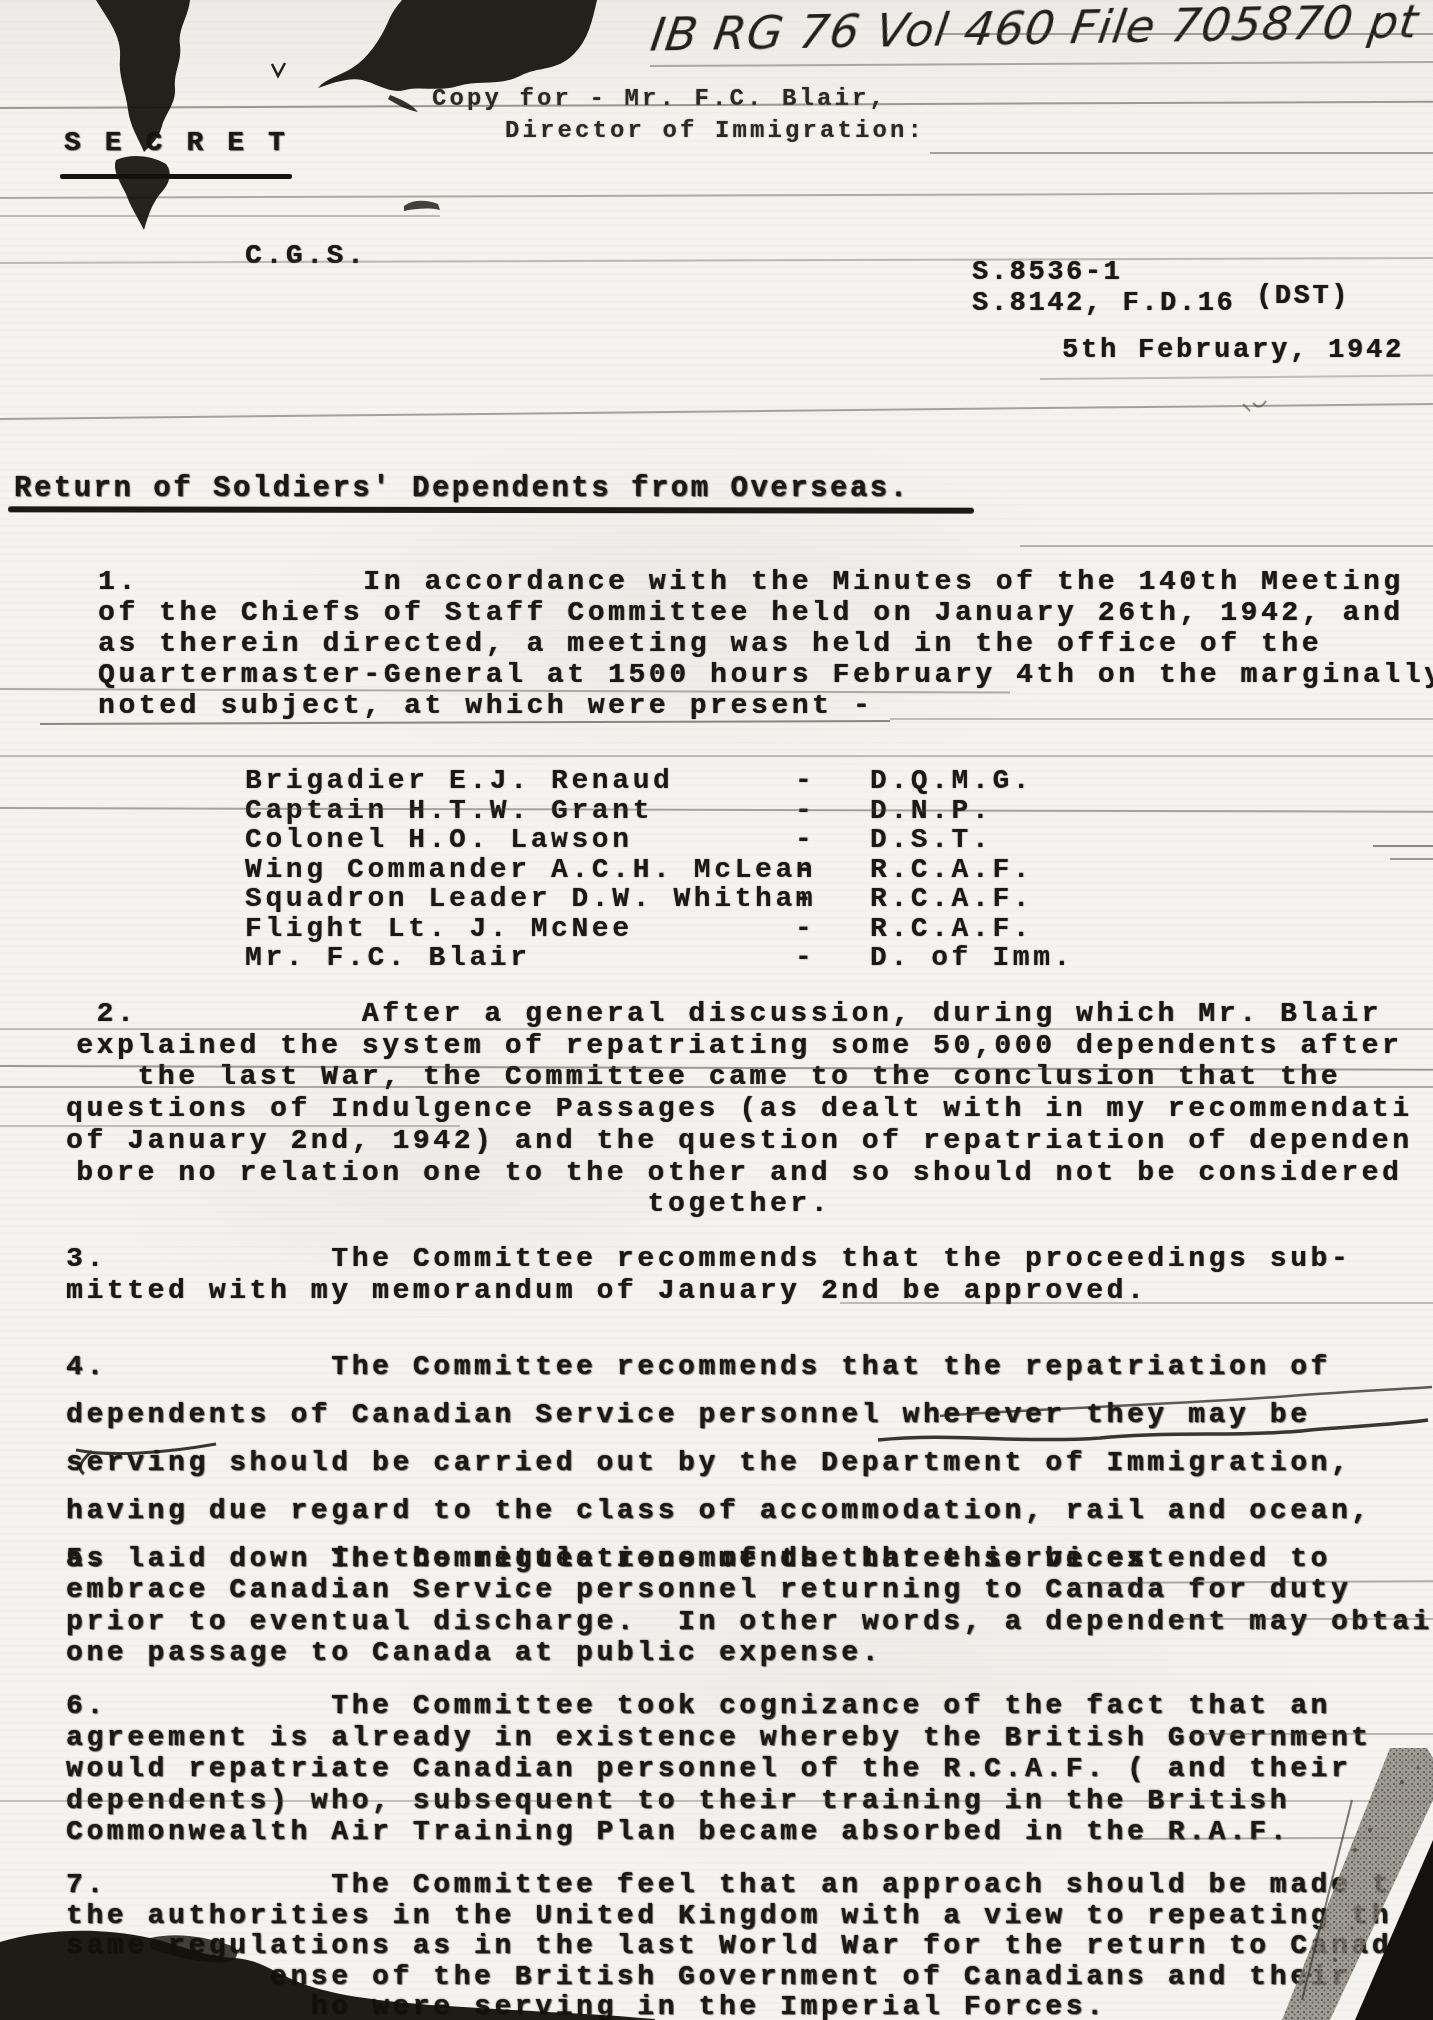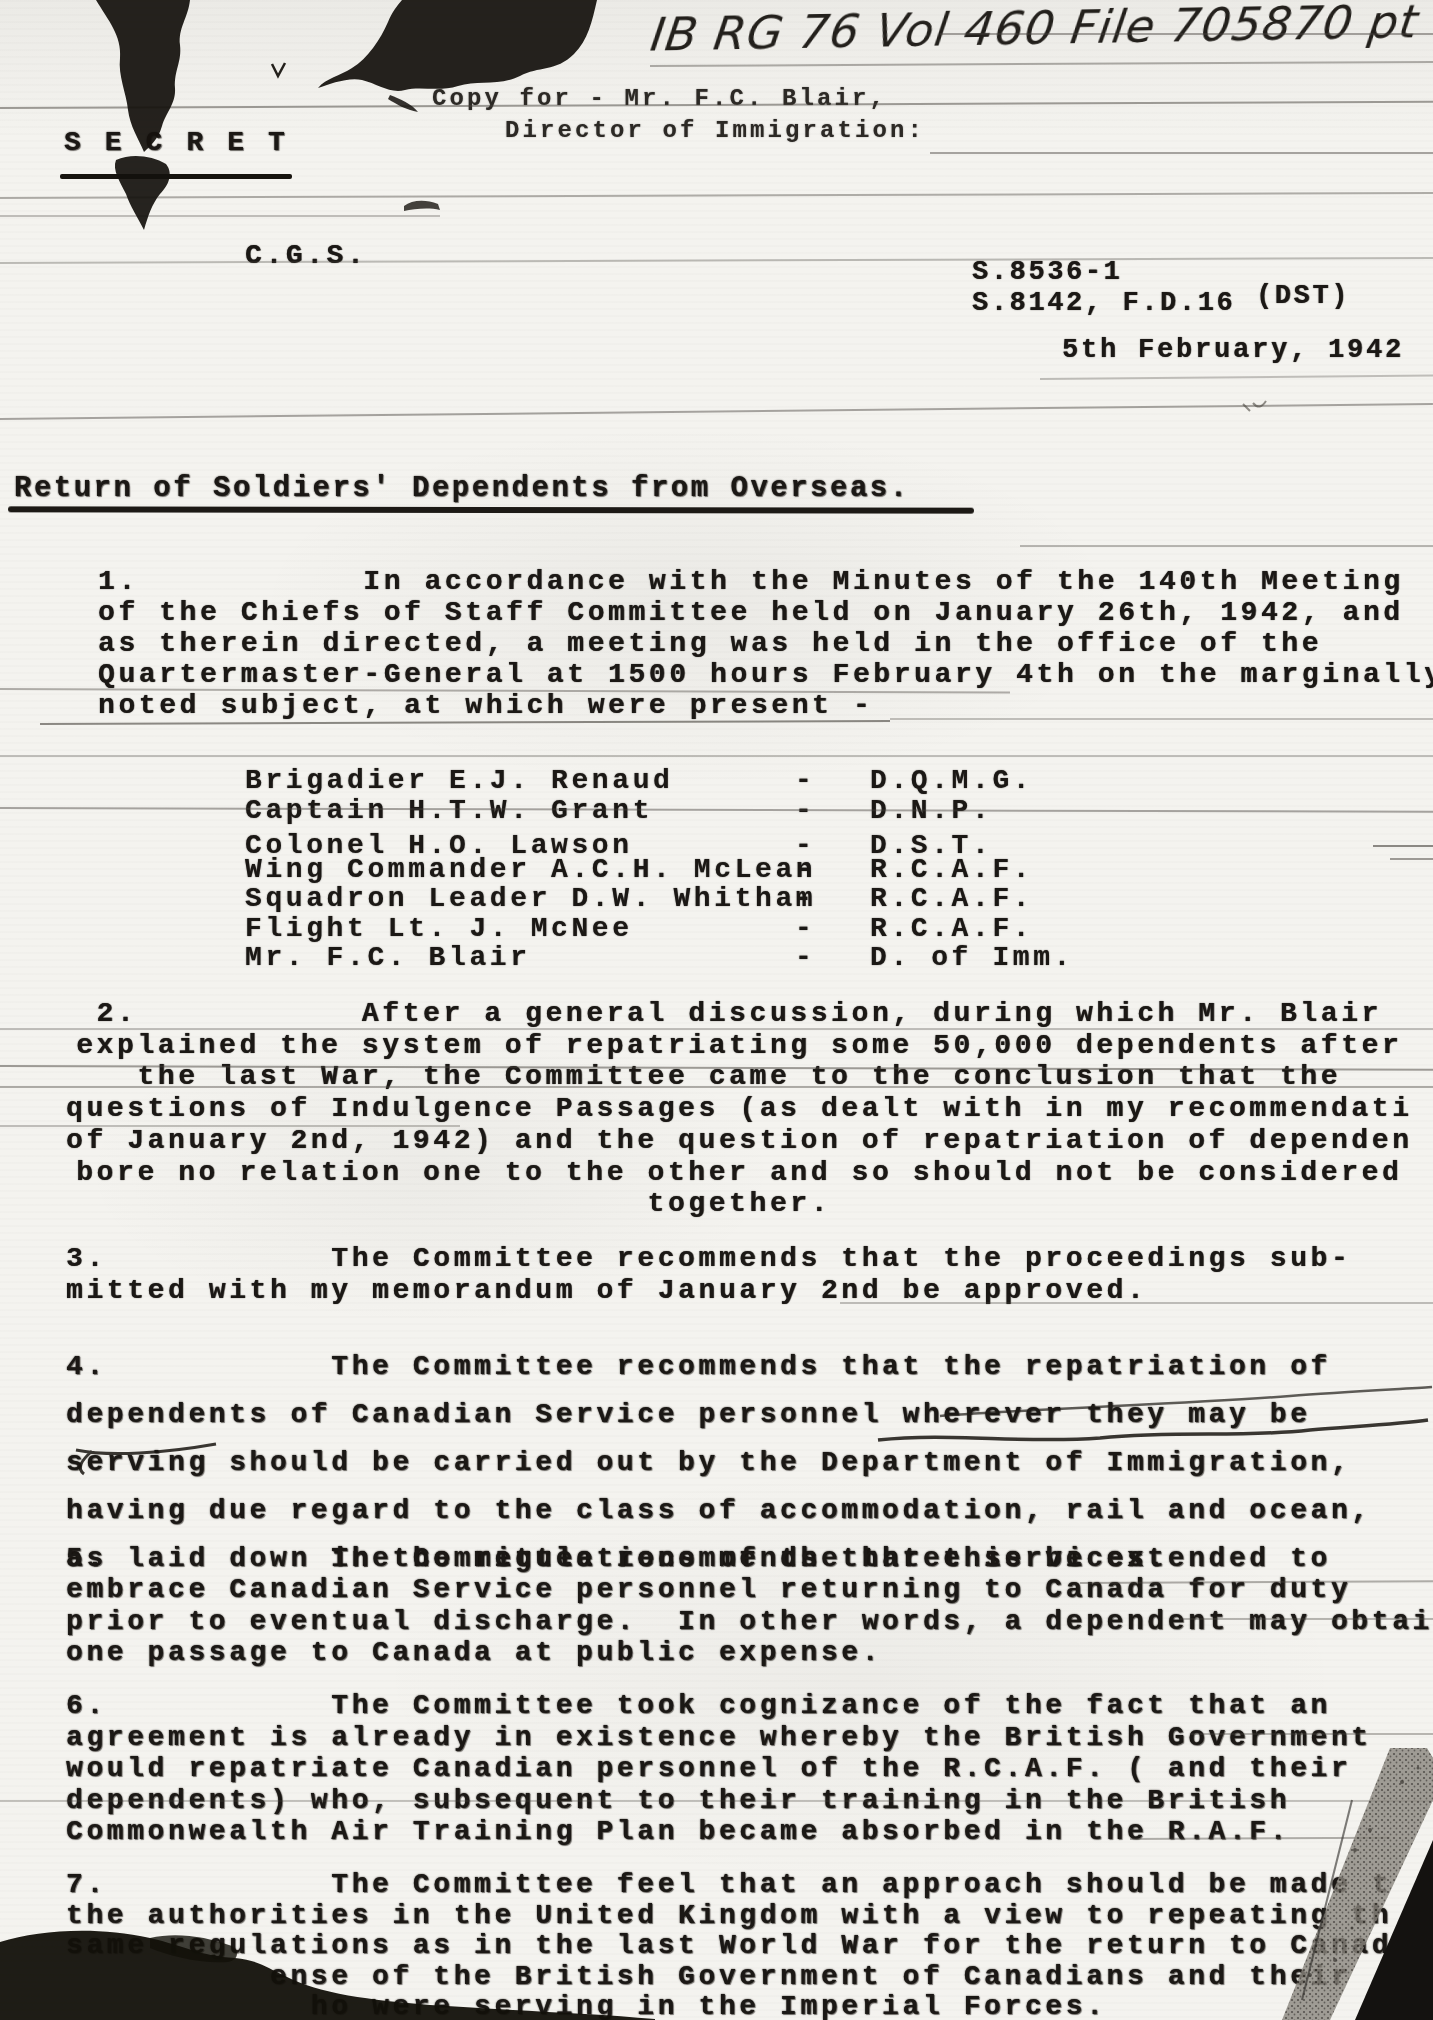--- a/index.html
+++ b/index.html
@@ -98,21 +98,21 @@
     <div class="att-row" style="top: 0px;">
       <span class="att-name">Brigadier E.J. Renaud</span>
       <span class="att-dash">-</span>
       <span class="att-org">D.Q.M.G.</span>
     </div>
   <div class="att-row" style="top: 29.5px;">
       <span class="att-name">Captain H.T.W. Grant</span>
       <span class="att-dash">-</span>
       <span class="att-org">D.N.P.</span>
     </div>
-      <div class="att-row" style="top: 65px;">
+      <div class="att-row" style="top: 59px;">
       <span class="att-name">Colonel H.O. Lawson</span>
       <span class="att-dash">-</span>
       <span class="att-org">D.S.T.</span>
     </div>
       <div class="att-row" style="top: 88.5px;">
       <span class="att-name">Wing Commander A.C.H. McLean</span>
       <span class="att-dash">-</span>
       <span class="att-org">R.C.A.F.</span>
     </div>
       <div class="att-row" style="top: 118px;">

